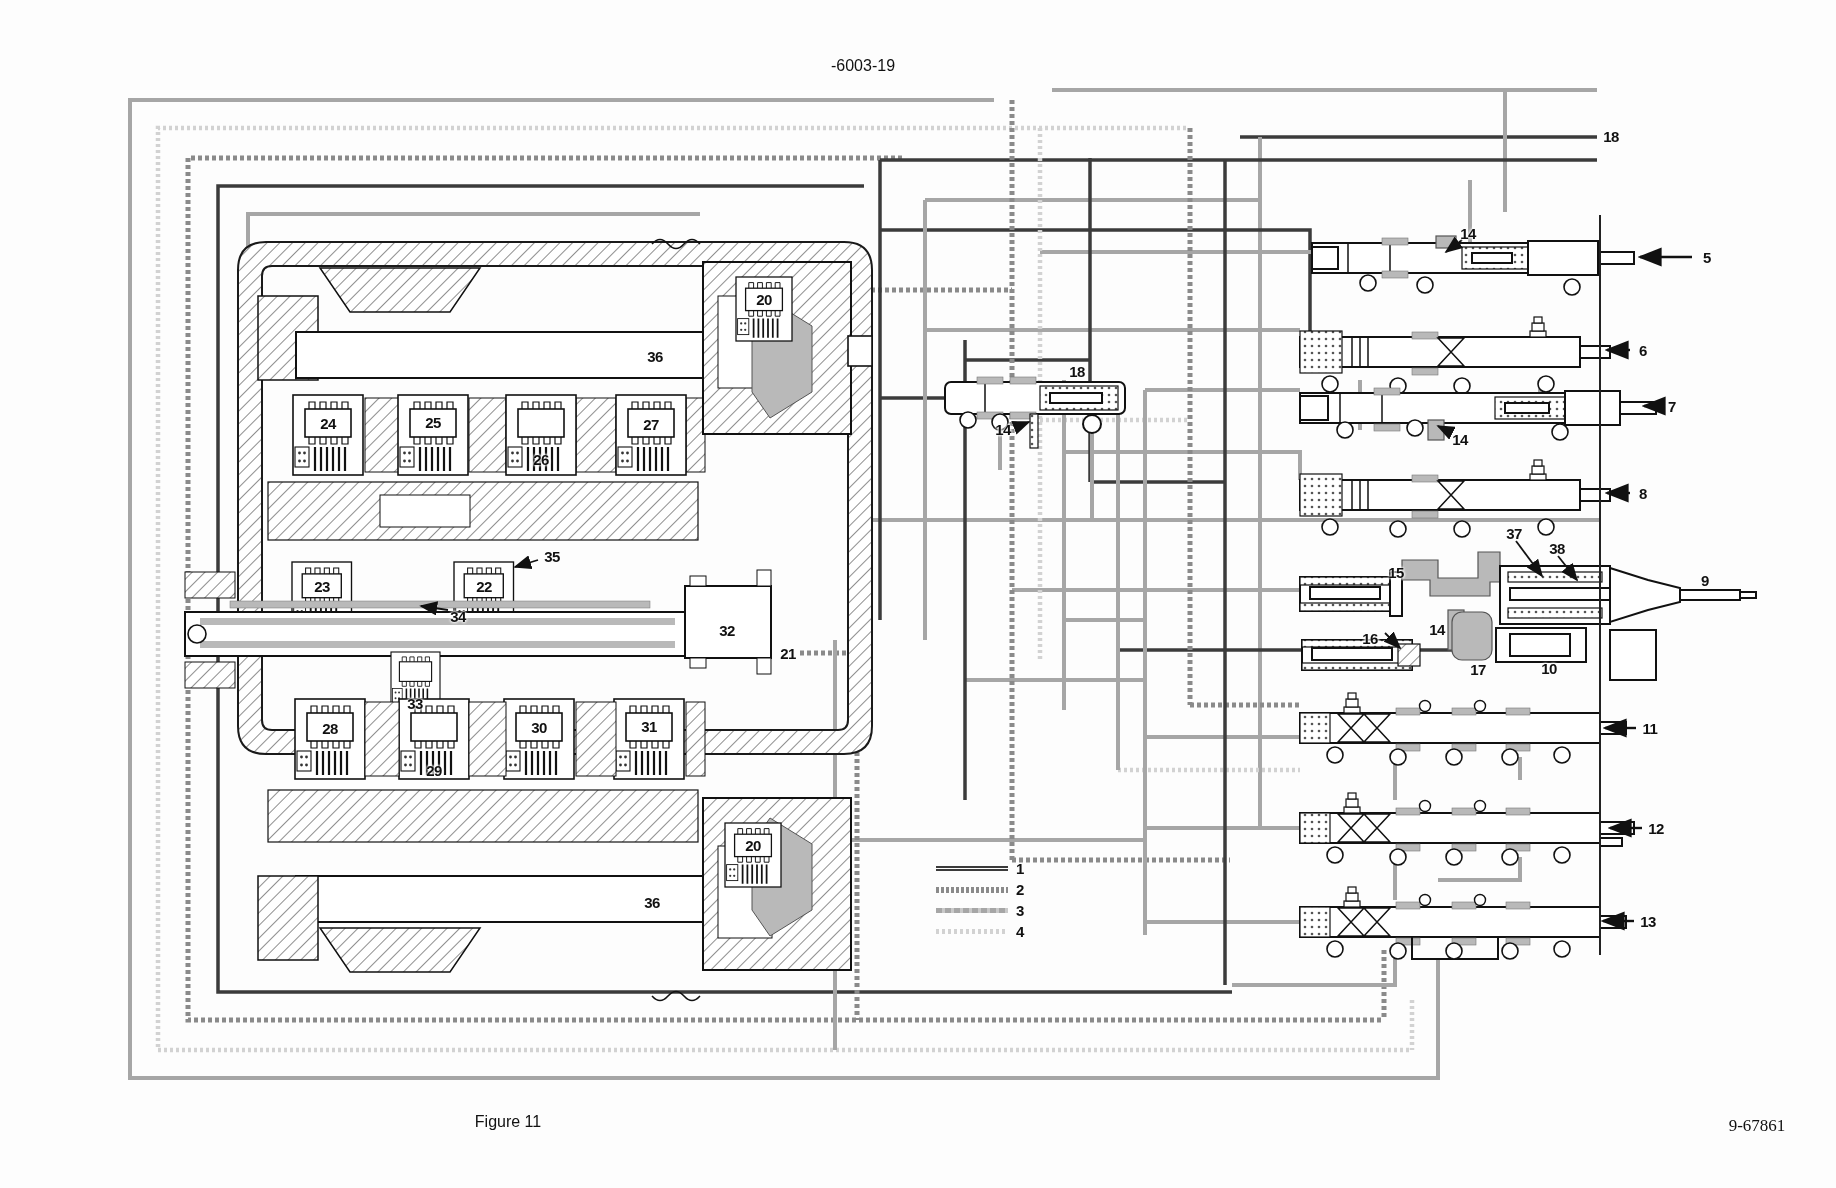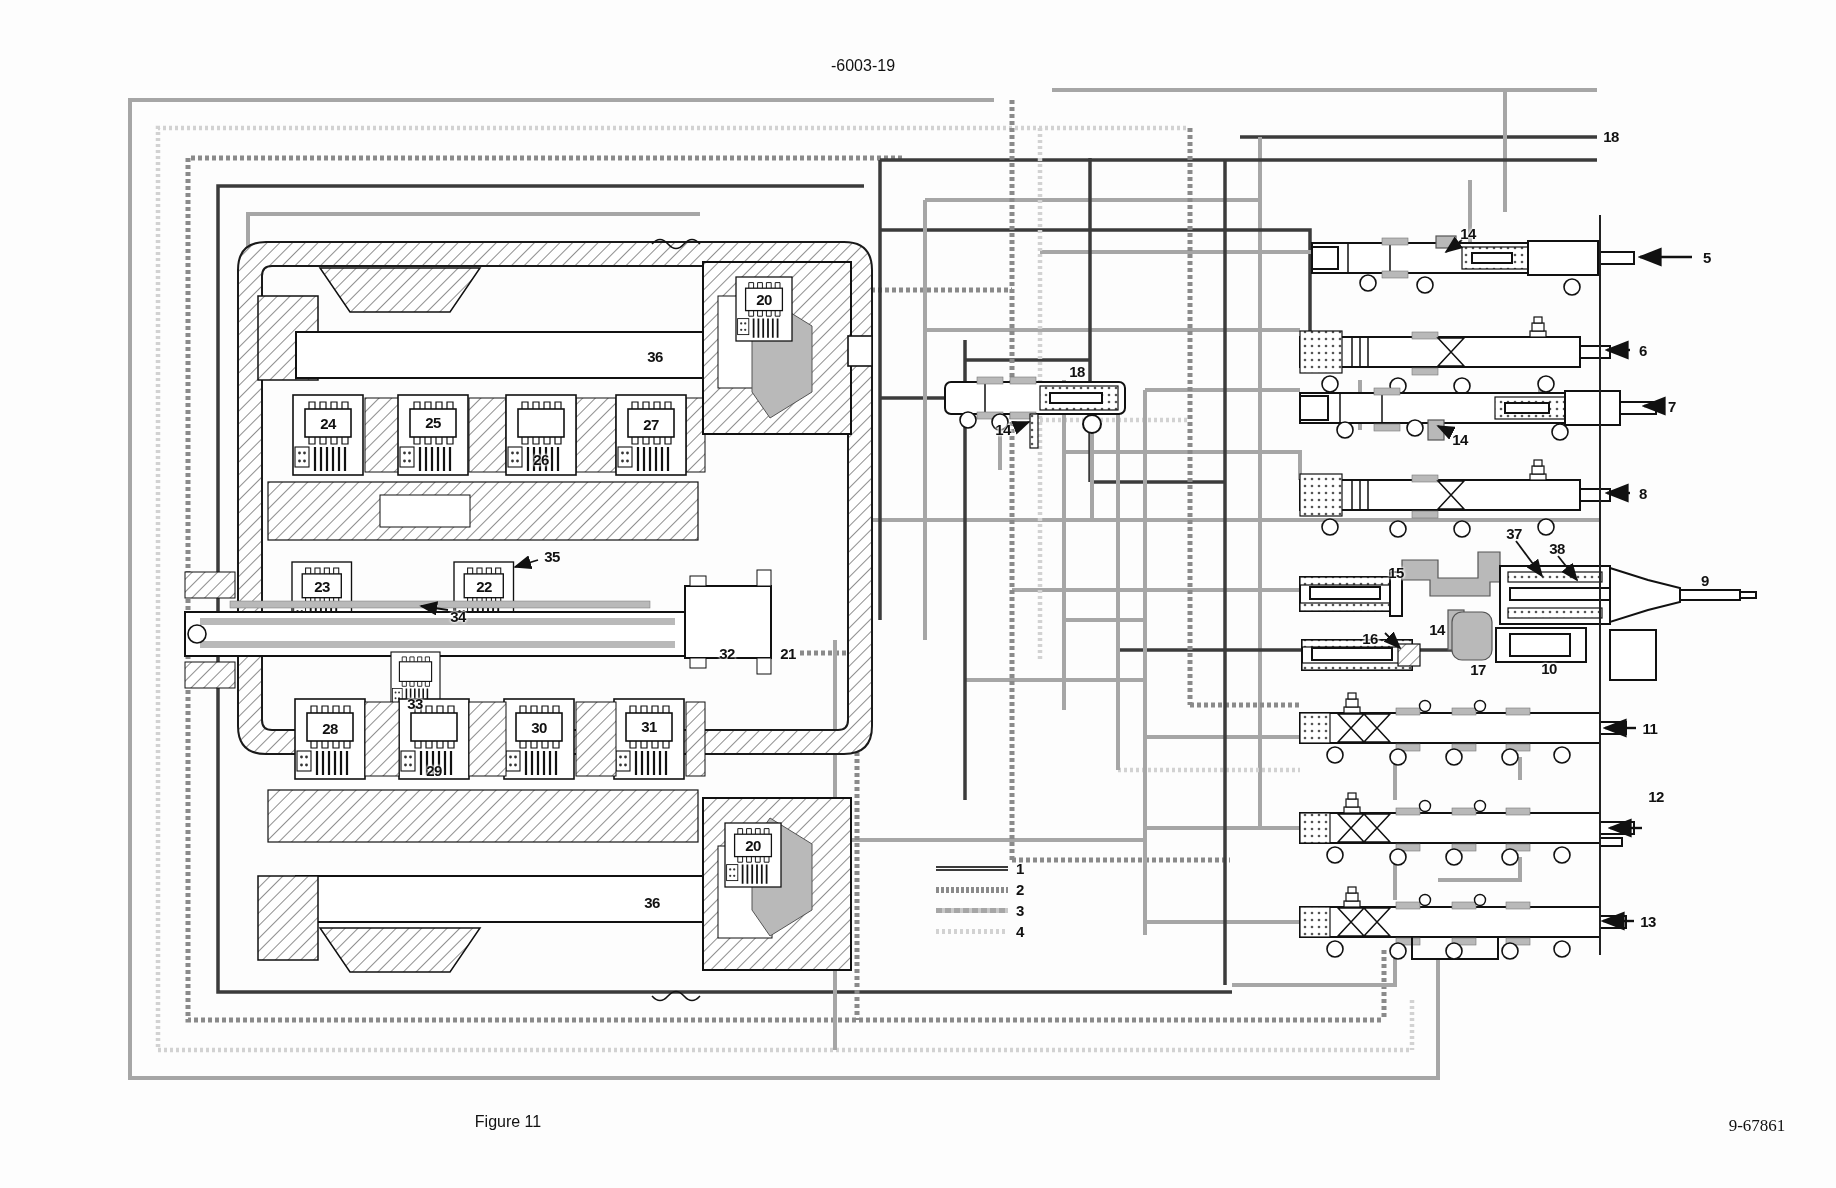--- a/index.html
+++ b/index.html
@@ -452,35 +452,35 @@
       <span class="co" style="left: 1643px; top: 493px;">8</span>
       <span class="co" style="left: 1514px; top: 533px;">37</span>
       <span class="co" style="left: 1557px; top: 548px;">38</span>
       <span class="co" style="left: 1705px; top: 580px;">9</span>
       <span class="co" style="left: 1396px; top: 572px;">15</span>
       <span class="co" style="left: 1370px; top: 638px; text-align: right;">16</span>
       <span class="co" style="left: 1437px; top: 629px;">14</span>
       <span class="co" style="left: 1478px; top: 669px;">17</span>
       <span class="co" style="left: 1549px; top: 668px;">10</span>
       <span class="co" style="left: 1650px; top: 728px;">11</span>
-      <span class="co" style="left: 1656px; top: 796px;">12</span>
+      <span class="co" style="left: 1656px; top: 828px;">12</span>
       <span class="co" style="left: 1648px; top: 921px;">13</span>
       <span class="co" style="left: 1077px; top: 371px;">18</span>
       <span class="co" style="left: 1003px; top: 429px;">14</span>
       <span class="co" style="left: 764px; top: 299px;">20</span>
       <span class="co" style="left: 655px; top: 356px;">36</span>
       <span class="co" style="left: 328px; top: 423px;">24</span>
       <span class="co" style="left: 433px; top: 422px; text-align: right;">25</span>
       <span class="co" style="left: 541px; top: 423px; margin-top: 36px;">26</span>
       <span class="co" style="left: 651px; top: 424px;">27</span>
       <span class="co" style="left: 552px; top: 556px;">35</span>
       <span class="co" style="left: 322px; top: 586px;">23</span>
       <span class="co" style="left: 484px; top: 586px;">22</span>
       <span class="co" style="left: 458px; top: 616px;">34</span>
-      <span class="co" style="left: 727px; top: 630px; margin-top: 23px;">32</span>
+      <span class="co" style="left: 727px; top: 630px;">32</span>
       <span class="co" style="left: 788px; top: 653px;">21</span>
       <span class="co" style="left: 415px; top: 703px;">33</span>
       <span class="co" style="left: 330px; top: 728px;">28</span>
       <span class="co" style="left: 434px; top: 726px; margin-top: 44px;">29</span>
       <span class="co" style="left: 539px; top: 727px;">30</span>
       <span class="co" style="left: 649px; top: 726px;">31</span>
       <span class="co" style="left: 753px; top: 845px;">20</span>
       <span class="co" style="left: 652px; top: 902px;">36</span>
     </div>
 

